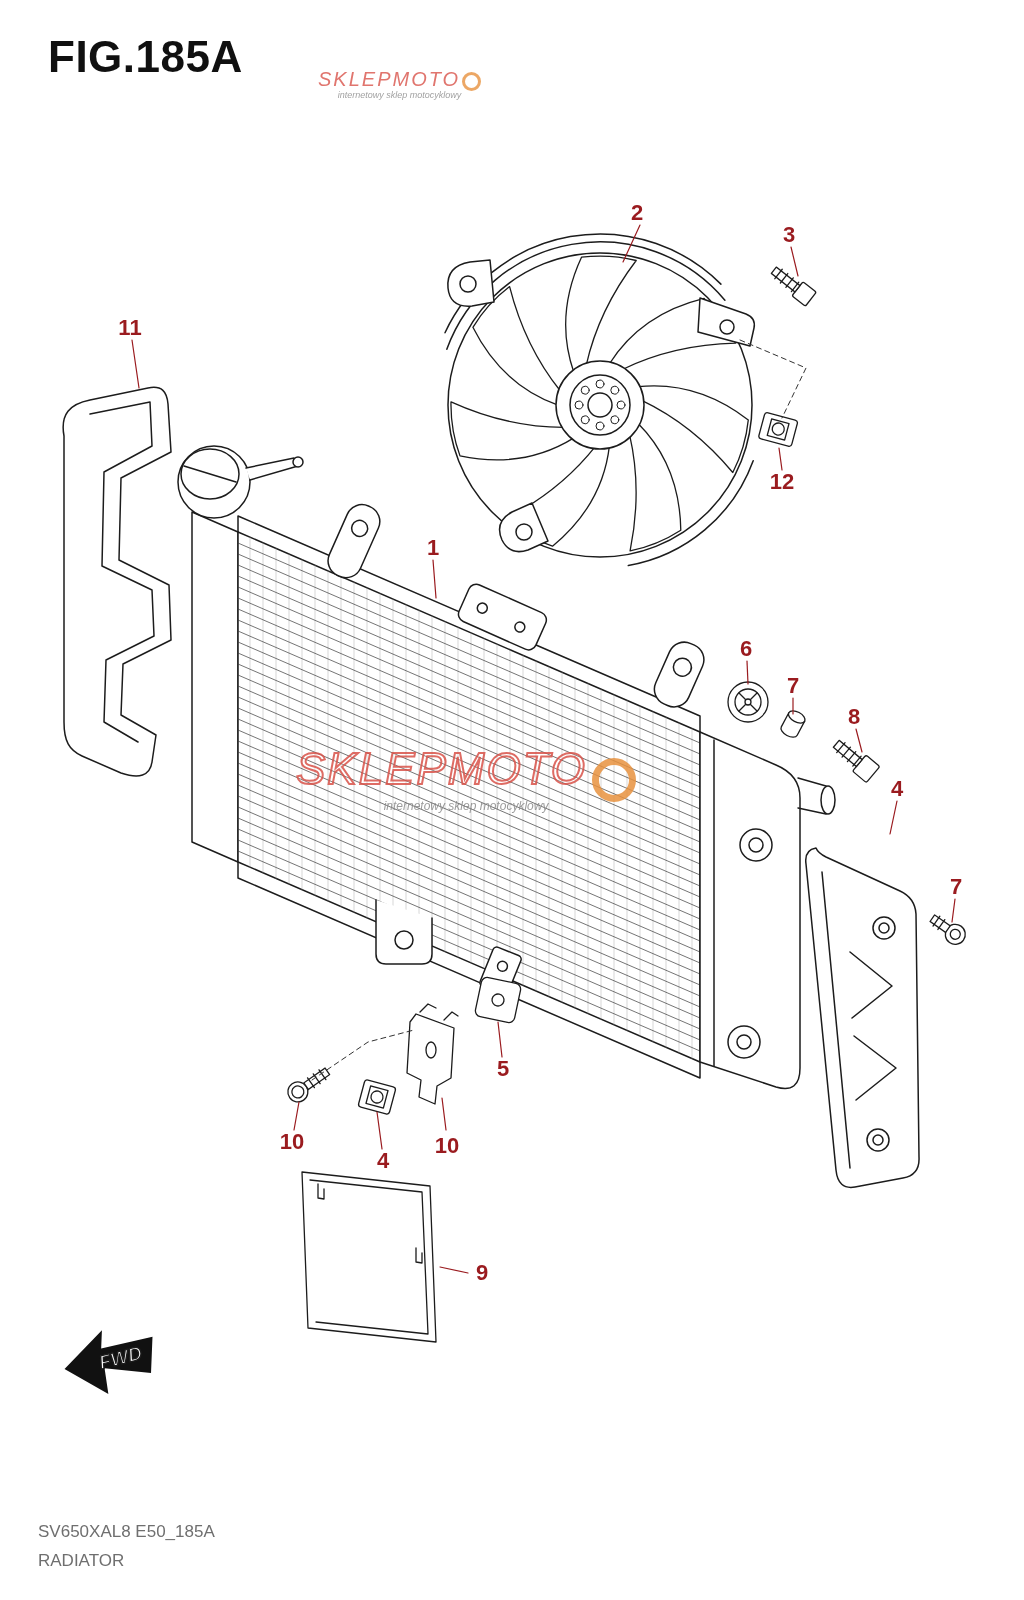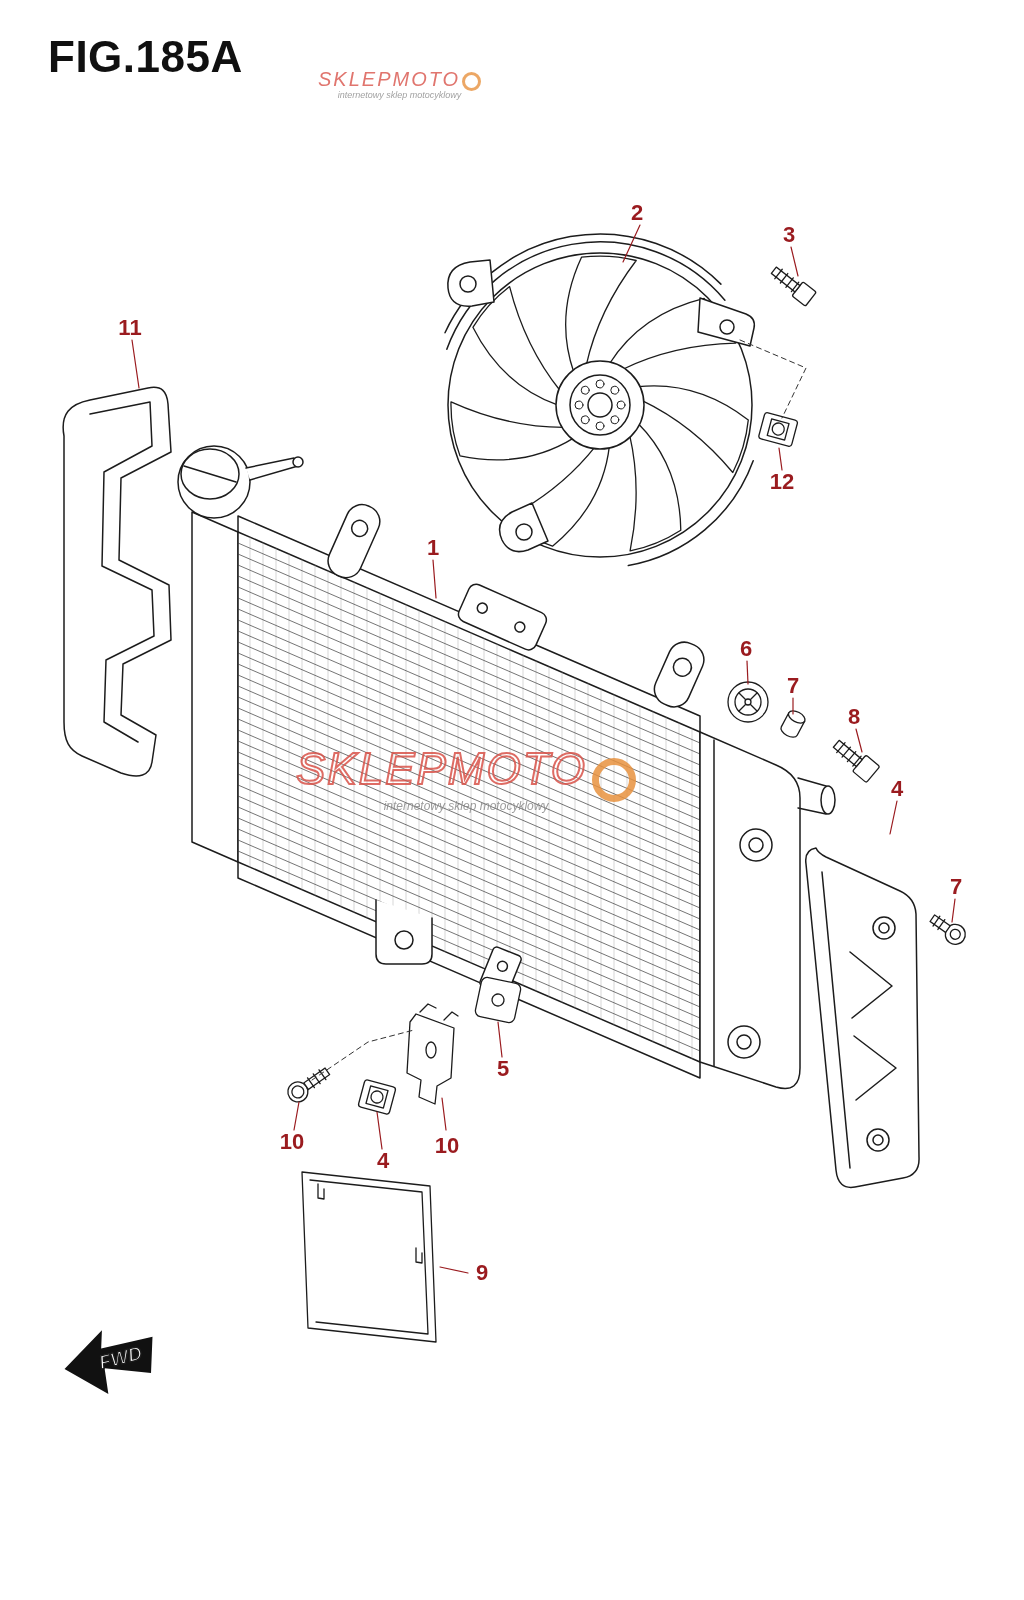--- a/index.html
+++ b/index.html
@@ -320,14 +320,18 @@
       <div class="callout" style="left: 854px; top: 717px;">8</div>
       <div class="callout" style="left: 482px; top: 1273px;">9</div>
       <div class="callout" style="left: 447px; top: 1146px;">10</div>
       <div class="callout" style="left: 292px; top: 1142px;">10</div>
       <div class="callout" style="left: 130px; top: 328px;">11</div>
       <div class="callout" style="left: 897px; top: 789px;">4</div>
       <div class="callout" style="left: 956px; top: 887px;">7</div>
       <div class="callout" style="left: 782px; top: 482px;">12</div>
     </div>
 
+  <div class="footer">
+    <div>SV650XAL8 E50_185A</div>
+    <div>RADIATOR</div>
+  </div>
 
 </div>
 
 </body></html>

